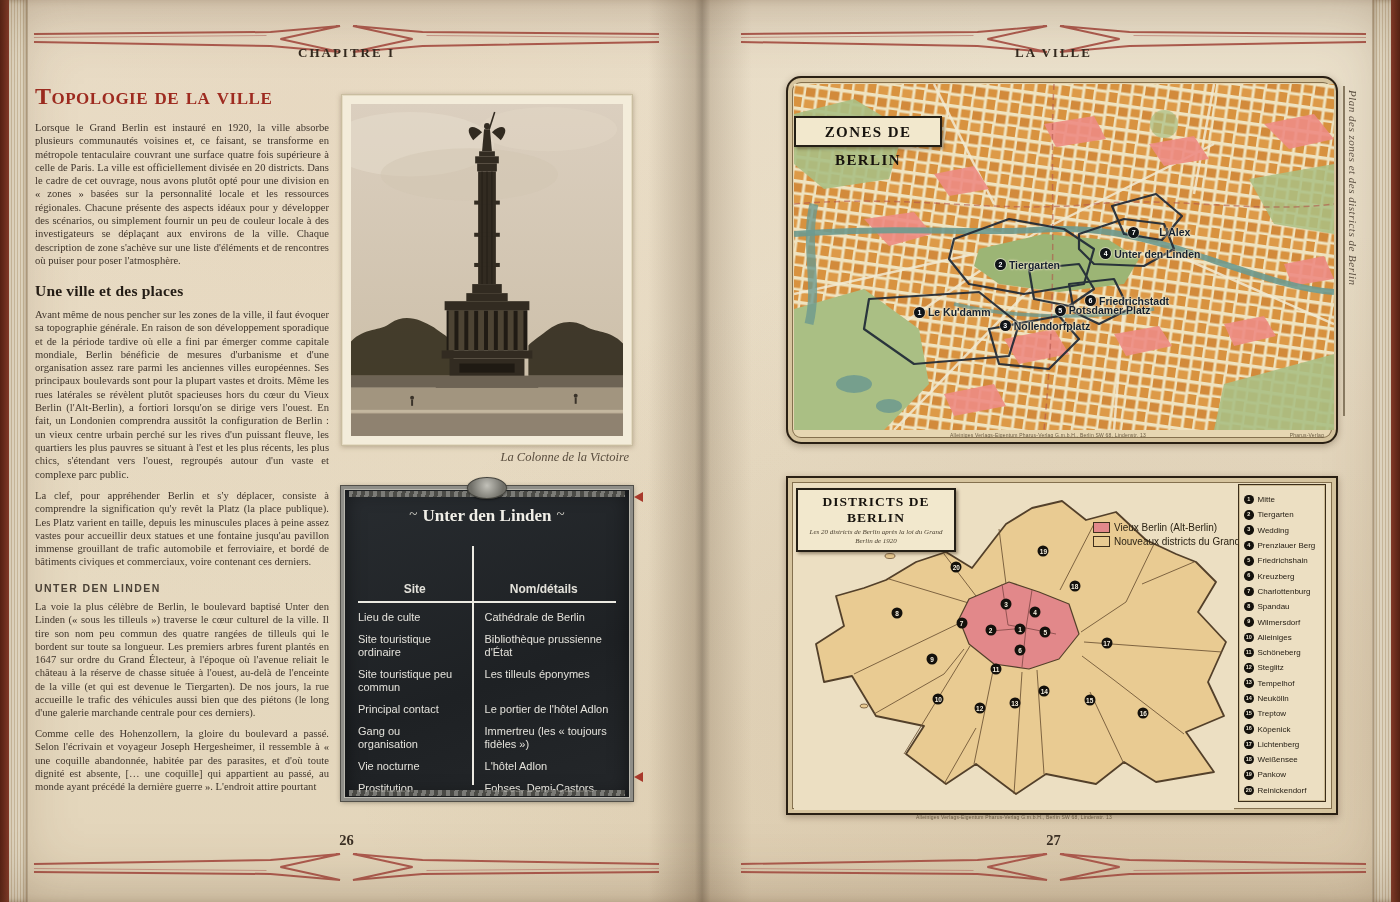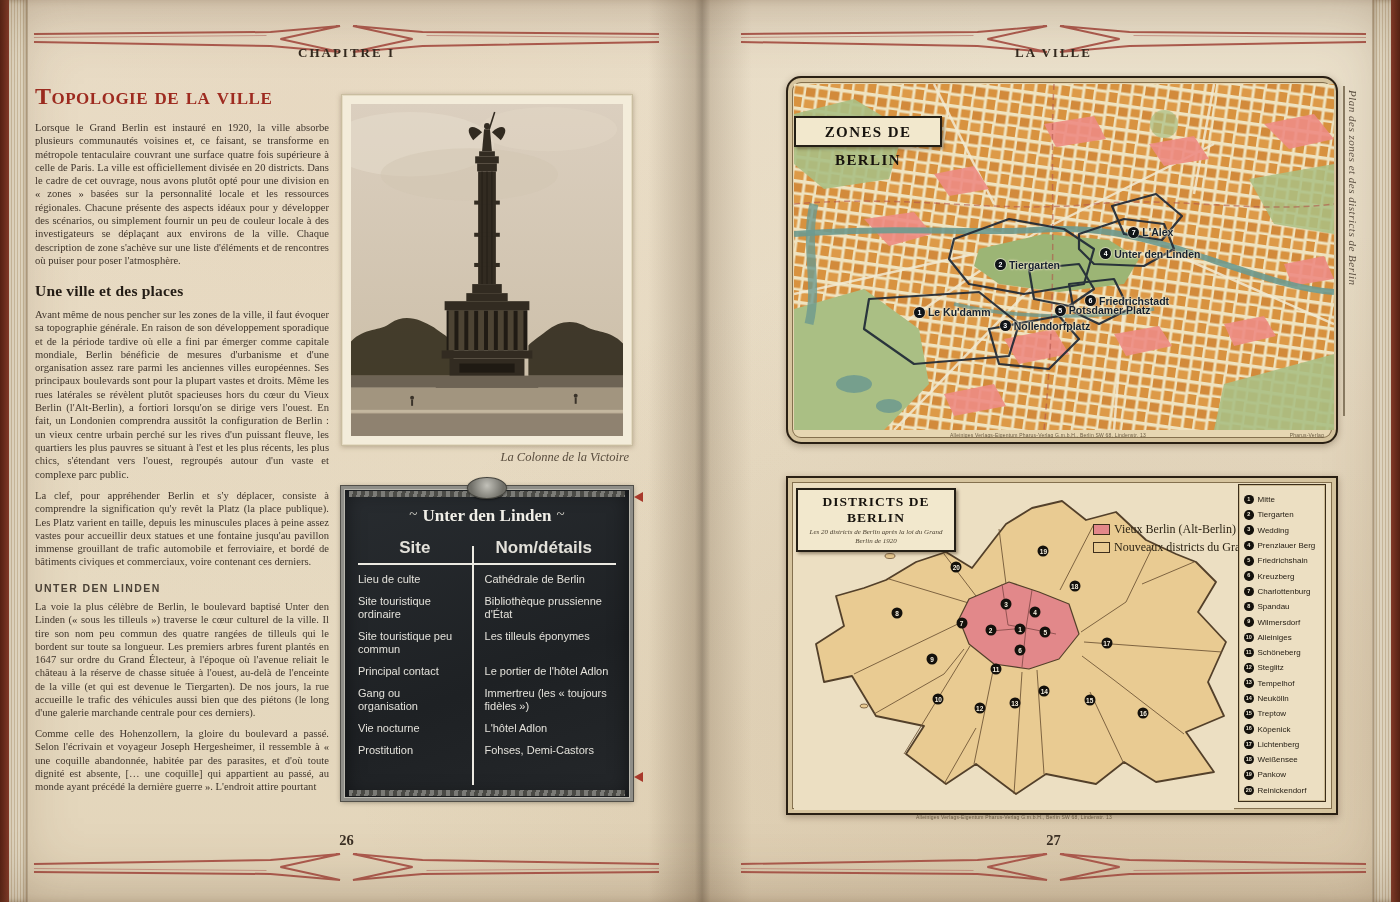--- a/index.html
+++ b/index.html
@@ -50,21 +50,21 @@
     box-shadow:inset 0 0 0 1px #b9b7ae, inset 0 0 20px rgba(0,0,0,.55), 0 1px 5px rgba(40,30,20,.45);
     color:#e3e1da;font-family:"Liberation Sans",sans-serif;}
   .braid{position:absolute;left:5px;right:5px;height:6px;opacity:.75;
     background:repeating-linear-gradient(100deg,#9a9992 0 4px,#595851 4px 8px);}
   .braid-top{top:2px}.braid-bot{bottom:2px}
   .medallion{position:absolute;top:-12px;left:50%;transform:translateX(-50%);width:38px;height:20px;border-radius:50%;
     background:radial-gradient(circle at 50% 38%,#c2c1b9,#6f6e67 72%);border:1px solid #45443e;box-shadow:0 1px 2px rgba(0,0,0,.45);}
   .lt-title{margin-top:17px;text-align:center;font-family:"Liberation Serif",serif;font-size:17px;font-weight:700;color:#f0eee7;}
   .swash{font-size:15px;position:relative;top:-2px;padding:0 5px;color:#d8d6cd;font-weight:400;}
   .lt-head{display:flex;margin:12px 14px 0;border-bottom:2px solid #eceae2;padding-bottom:5px;}
-  .th{font-weight:700;font-size:17px;text-align:center;}
+  .th{font-weight:700;font-size:12px;text-align:center;margin-top:44px;}
   .hc-l{width:44%;} .hc-r{width:56%;}
   .lt-body{margin:0 14px;padding-top:3px;}
   .trow{display:flex;padding:4.5px 0;}
   .tc-l{width:44%;padding-right:10px;box-sizing:border-box;font-size:11px;line-height:13px;}
   .tc-r{width:56%;padding-left:13px;box-sizing:border-box;font-size:11px;line-height:13px;}
   .vline{position:absolute;left:128px;top:57px;bottom:13px;width:1.5px;background:#eceae2;}
   .red-arrow{position:absolute;left:606px;width:0;height:0;border-top:5px solid transparent;border-bottom:5px solid transparent;border-right:9px solid #a8392b;}
   .ra1{top:492px}.ra2{top:772px}
 
   .plate{position:absolute;left:51px;width:552px;box-sizing:border-box;background:#e6d6b2;
@@ -79,21 +79,21 @@
   .tb2-sub{font-size:7px;font-style:italic;color:#4c4232;margin-top:2px;line-height:8.5px;}
 
   .labels-layer{position:absolute;left:6px;top:6px;width:540px;height:346px;}
   .zlabel{position:absolute;display:flex;align-items:center;transform:translateY(-50%);white-space:nowrap;}
   .znum{width:11px;height:11px;border-radius:50%;background:#101418;color:#fff;
     font:700 7px/11px "Liberation Sans",sans-serif;text-align:center;margin-right:3px;flex:none;
     box-shadow:0 0 0 1px rgba(240,235,220,.55);}
   .zname{font:700 10.5px "Liberation Sans",sans-serif;color:#15202e;
     text-shadow:0 0 2px #efe6c8,0 0 2px #efe6c8,0 0 3px #efe6c8;}
 
-  .legend{position:absolute;left:305px;top:44px;font-family:Liberation Serif, serif;font-size:12px;color:#2c2415;}
+  .legend{position:absolute;left:305px;top:44px;font-family:Liberation Sans, sans-serif;font-size:10px;color:#2c2415;}
   .leg-row{display:flex;align-items:center;margin-bottom:3px;}
   .sw{width:15px;height:9px;border:1px solid #3e2f1c;margin-right:4px;flex:none;}
   .sw1{background:#e2888a}.sw2{background:#e9cb92}
 
   .markers-layer{position:absolute;left:6px;top:6px;width:440px;height:326px;}
   .dmark{position:absolute;width:11px;height:11px;border-radius:50%;background:#14110c;color:#f5efdf;
     font:700 6.5px/11px "Liberation Sans",sans-serif;text-align:center;transform:translate(-50%,-50%);}
 
   .dlist{position:absolute;left:450px;top:6px;width:88px;height:318px;background:#ecdfc2;
     border:1.5px solid #3c2e1a;box-shadow:inset 0 0 0 1px #cdbb94;box-sizing:border-box;}
@@ -366,21 +366,21 @@
             <span class="zname">Unter den Linden</span>
           </div>
           <div class="zlabel" style="left: 48.3%; top: 58.1%; margin-top: 25px;">
             <span class="znum">5</span>
             <span class="zname">Potsdamer Platz</span>
           </div>
           <div class="zlabel" style="left: 53.9%; top: 62.7%; align-items: center;">
             <span class="znum">6</span>
             <span class="zname">Friedrichstadt</span>
           </div>
-          <div class="zlabel" style="left: 61.9%; top: 42.8%;">
+          <div class="zlabel" style="left: 61.9%; top: 42.8%; gap: 17px;">
             <span class="znum">7</span>
             <span class="zname">L'Alex</span>
           </div>
         </div>
       <div class="attr-row">
         <span class="tinytext attr-l">Alleiniges Verlags-Eigentum Pharus-Verlag G.m.b.H., Berlin SW 68, Lindenstr. 13</span>
         <span class="tinytext">Pharus-Verlag</span>
       </div>
     </div>
 

